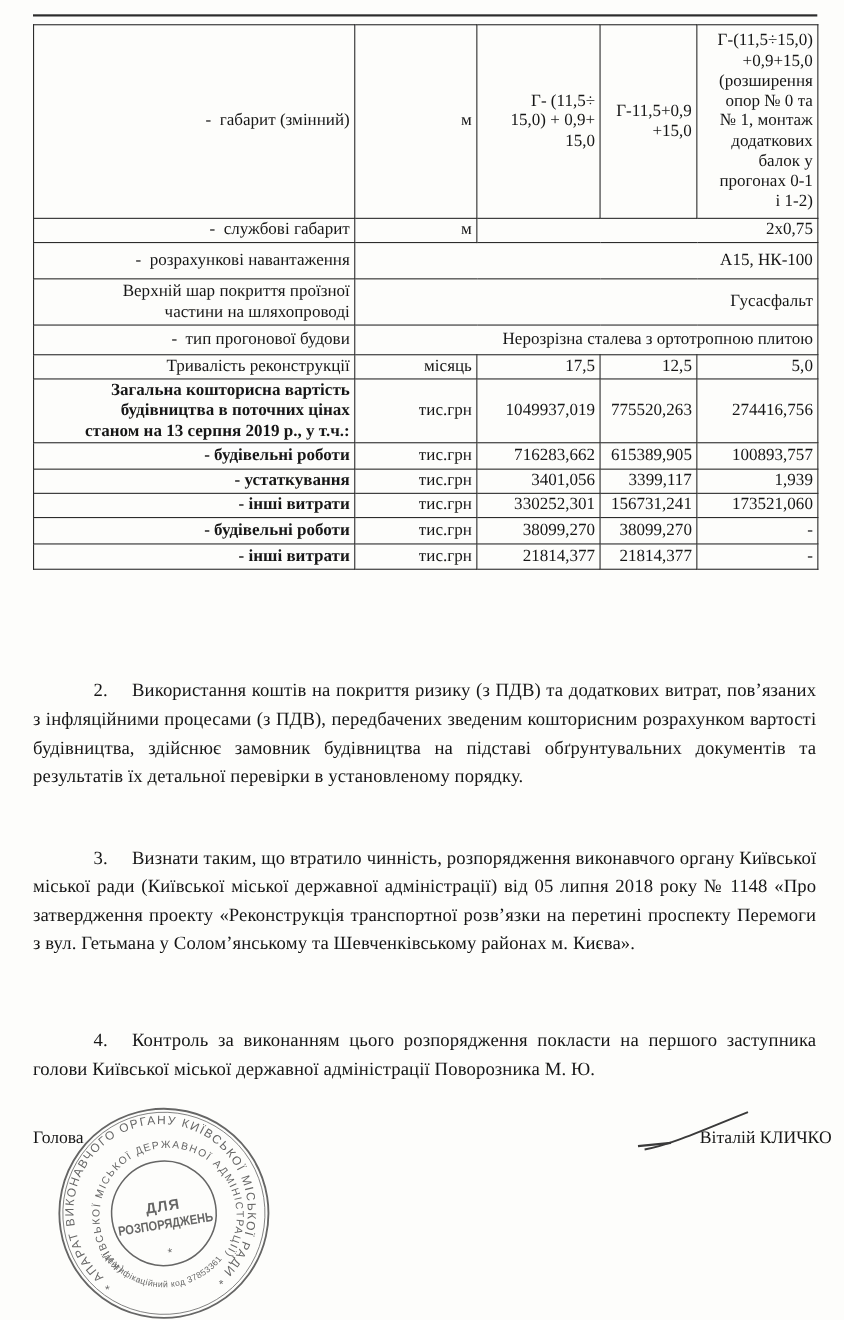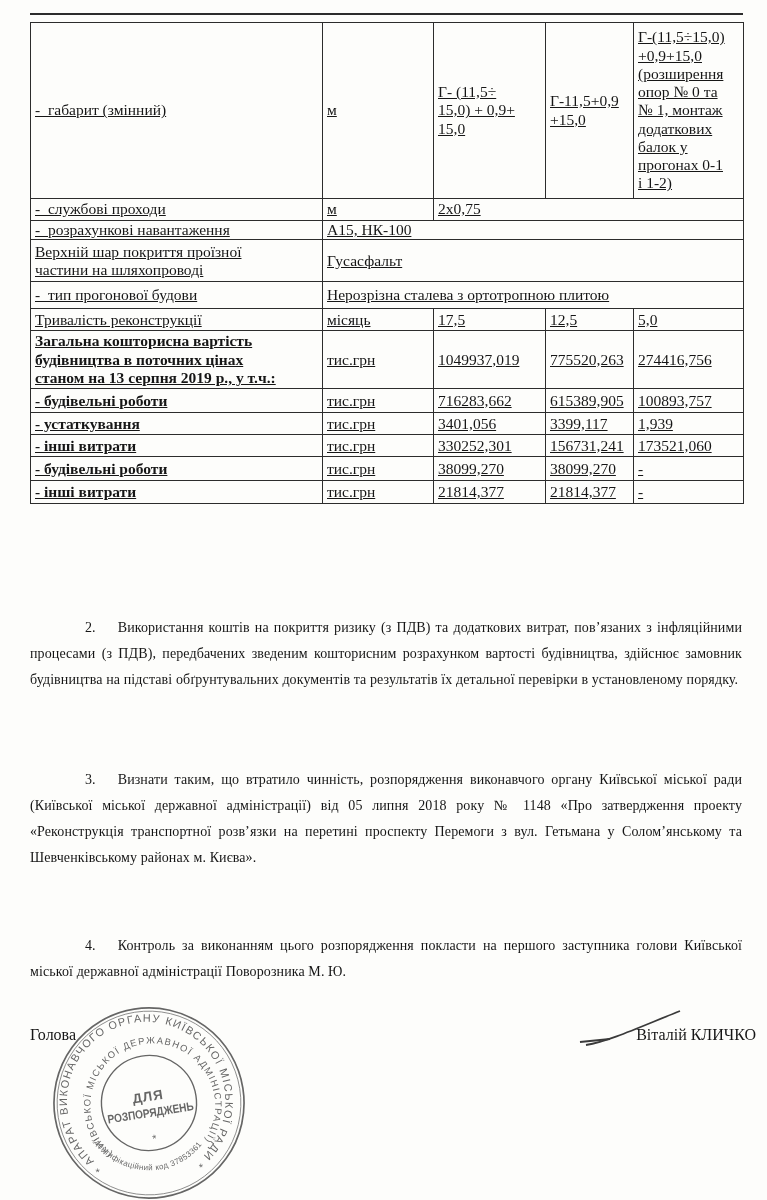--- a/index.html
+++ b/index.html
@@ -8,29 +8,29 @@
     background:#fdfdfb;color:#161616;
     font-family:"Liberation Serif",serif;
   }
   .topline{position:absolute;left:30px;top:13px;width:713px;border-top:2px solid #2c2c2c;}
   table.doc{
     position:absolute;left:30px;top:22px;width:713px;
     border-collapse:collapse;table-layout:fixed;
   }
   table.doc td{
     border:1.4px solid #2c2c2c;
-    padding:0 4px;text-align:left;vertical-align:middle;
-    font-size:15.5px;line-height:1.18;white-space:pre-wrap;overflow:hidden;text-decoration:underline;
+    padding:0 4px;text-align:right;vertical-align:middle;
+    font-size:15.5px;line-height:1.18;white-space:pre-wrap;overflow:hidden;
   }
   td.lbl{text-align:left;padding-left:6px;}
   td.b{font-weight:bold;margin-left:22px;}
   td.sm{font-size:14.5px;line-height:1.16;padding:0 2px;}
   .para{
     position:absolute;left:30px;width:712px;margin:0;
-    font-size:14px;line-height:26px;text-align:justify;letter-spacing:.1px;
+    font-size:17px;line-height:26px;text-align:justify;letter-spacing:.1px;
   }
   .para .pnum{margin-right:22px;}
   #p2{top:615px;text-indent:55px;}
   #p3{top:767px;text-indent:55px;}
   #p4{top:903px;text-indent:55px;margin-top:30px;}
   .sigrow{
     position:absolute;left:30px;top:1026px;width:726px;
     display:flex;justify-content:space-between;align-items:flex-start;
     font-size:16px;
   }
@@ -66,25 +66,25 @@
 +0,9+15,0
 (розширення
 опор № 0 та
 № 1, монтаж
 додаткових
 балок у
 прогонах 0-1
 і 1-2)</td>
       </tr>
       <tr style="height: 22px;">
-        <td class="lbl">-  службові проходи</td>
+        <td class="lbl">-  службові габарит</td>
         <td>м</td>
         <td colspan="3">2х0,75</td>
       </tr>
-      <tr style="height: 19px; margin-left: 42px;">
+      <tr style="height: 33px; margin-left: 42px;">
         <td class="lbl">-  розрахункові навантаження</td>
         <td colspan="4">А15, НК-100</td>
       </tr>
       <tr style="height: 42px;">
         <td class="lbl">Верхній шар покриття проїзної
 частини на шляхопроводі</td>
         <td colspan="4">Гусасфальт</td>
       </tr>
       <tr style="height: 27px;">
         <td class="lbl">-  тип прогонової будови</td>

